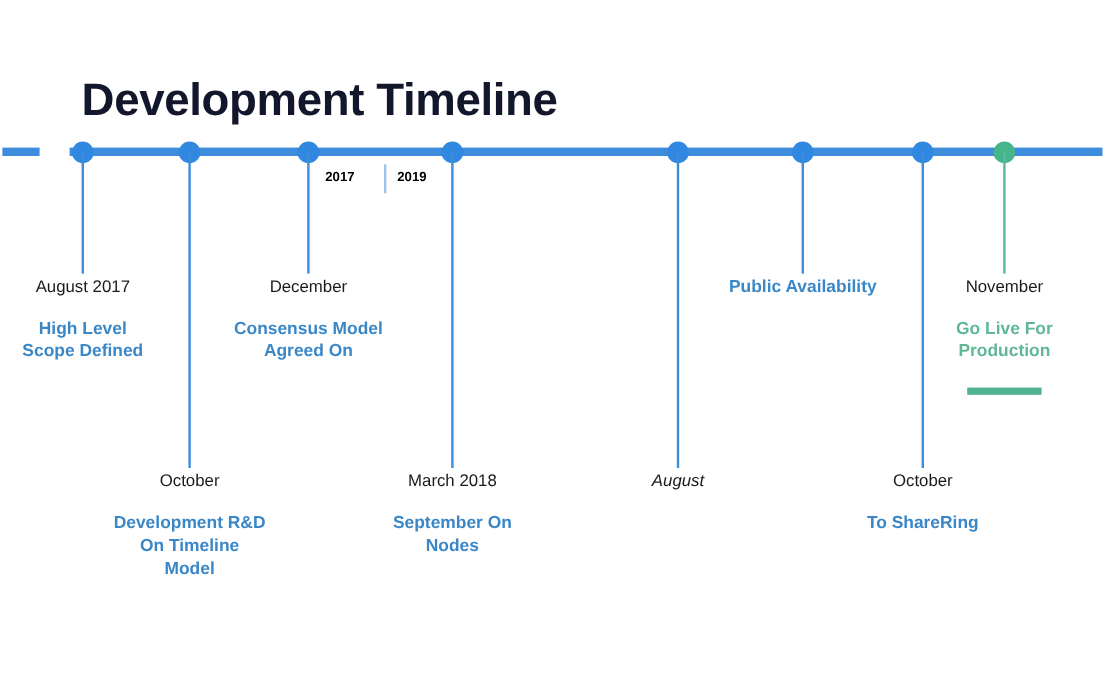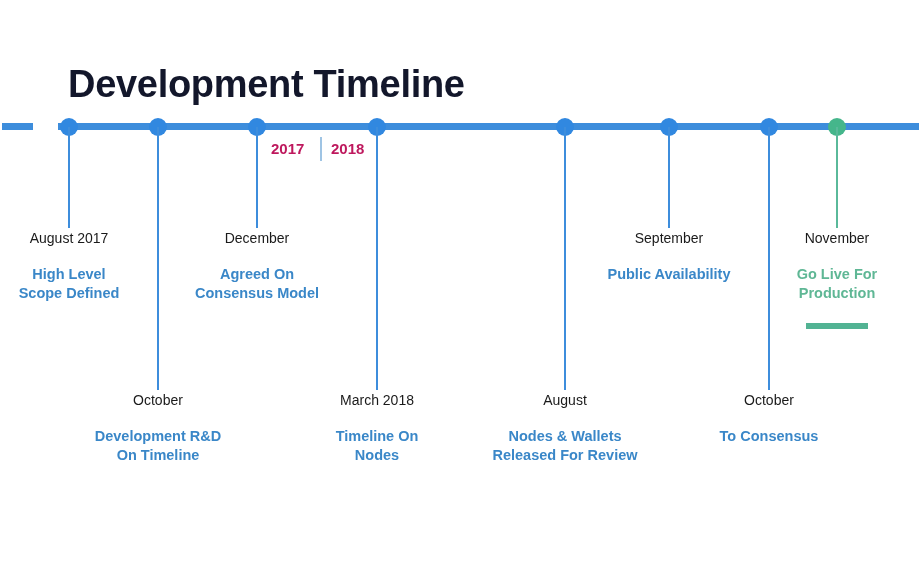--- a/index.html
+++ b/index.html
@@ -49,23 +49,23 @@
     top: 123px;
     width: 861px;
     height: 7px;
     background: #3d8ddc;
   }
 
   
   .year-label {
     position: absolute;
     top: 139px;
-    font-size: 15px;
+    font-size: 11px;
     font-weight: bold;
-    color: #be185d;
+    color: #000000;
     line-height: 19px;
     white-space: nowrap;
   }
   #year-divider {
     position: absolute;
     top: 137px;
     left: 320px;
     width: 2px;
     height: 24px;
     background: #9fc4e4;
@@ -139,21 +139,21 @@
 
   <div id="page-title">Development Timeline</div>
 
   <div id="axis-dash"></div>
   <div id="axis-line"></div>
 
   <div id="year-divider"></div>
 
   <div id="year-layer">
       <div class="year-label" style="left: 271px;">2017</div>
-      <div class="year-label" style="left: 331px;">2018</div>
+      <div class="year-label" style="left: 331px;">2019</div>
     </div>
 
   <div id="milestone-layer">
       <div class="milestone" style="left: 69px;">
         <div class="dot"></div>
         <div class="connector up"></div>
         <div class="label-block above" style="width: 240px; left: -120px;">
           <div class="label-date">August 2017</div>
           <div class="label-text">
             <div>High Level</div>
@@ -162,73 +162,69 @@
         </div>
       </div>
       <div class="milestone" style="left: 158px;">
         <div class="dot"></div>
         <div class="connector down"></div>
         <div class="label-block below" style="width: 240px; left: -120px;">
           <div class="label-date">October</div>
           <div class="label-text">
             <div>Development R&amp;D</div>
             <div>On Timeline</div>
+            <div>Model</div>
           </div>
         </div>
       </div>
       <div class="milestone" style="left: 257px;">
         <div class="dot"></div>
         <div class="connector up"></div>
         <div class="label-block above" style="width: 240px; left: -120px;">
           <div class="label-date">December</div>
           <div class="label-text">
+            <div>Consensus Model</div>
             <div>Agreed On</div>
-            <div>Consensus Model</div>
           </div>
         </div>
       </div>
       <div class="milestone" style="left: 377px;">
         <div class="dot"></div>
         <div class="connector down"></div>
         <div class="label-block below" style="width: 240px; left: -120px;">
           <div class="label-date">March 2018</div>
           <div class="label-text">
-            <div>Timeline On</div>
+            <div>September On</div>
             <div>Nodes</div>
           </div>
         </div>
       </div>
       <div class="milestone" style="left: 565px;">
         <div class="dot"></div>
         <div class="connector down"></div>
-        <div class="label-block below" style="width: 240px; left: -120px;">
+        <div class="label-block below" style="width: 240px; left: -120px; font-style: italic;">
           <div class="label-date">August</div>
-          <div class="label-text">
-            <div>Nodes &amp; Wallets</div>
-            <div>Released For Review</div>
-          </div>
         </div>
       </div>
       <div class="milestone" style="left: 669px;">
         <div class="dot"></div>
         <div class="connector up"></div>
         <div class="label-block above" style="width: 240px; left: -120px;">
-          <div class="label-date">September</div>
           <div class="label-text">
             <div>Public Availability</div>
           </div>
         </div>
       </div>
       <div class="milestone" style="left: 769px;">
         <div class="dot"></div>
         <div class="connector down"></div>
         <div class="label-block below" style="width: 240px; left: -120px;">
           <div class="label-date">October</div>
           <div class="label-text">
-            <div>To Consensus</div>
+            <div>To ShareRing</div>
           </div>
         </div>
       </div>
       <div class="milestone is-green" style="left: 837px;">
         <div class="dot"></div>
         <div class="connector up"></div>
         <div class="label-block above" style="width: 240px; left: -120px;">
           <div class="label-date">November</div>
           <div class="label-text">
             <div>Go Live For</div>

